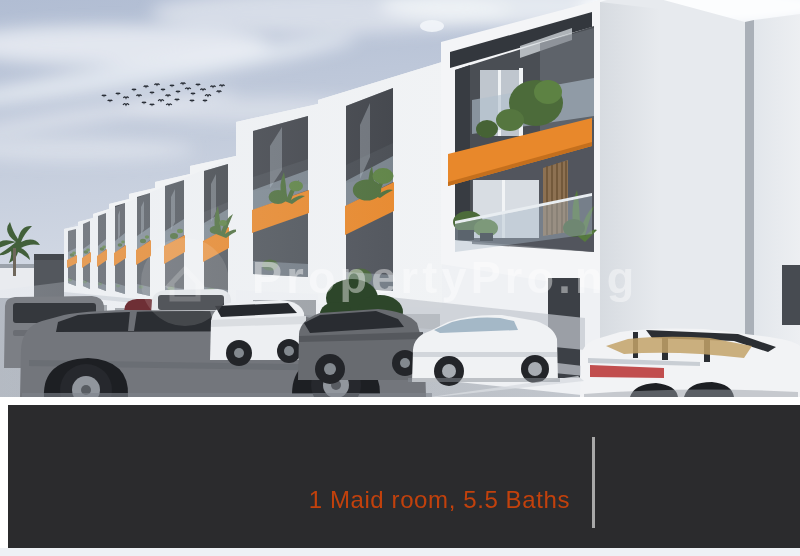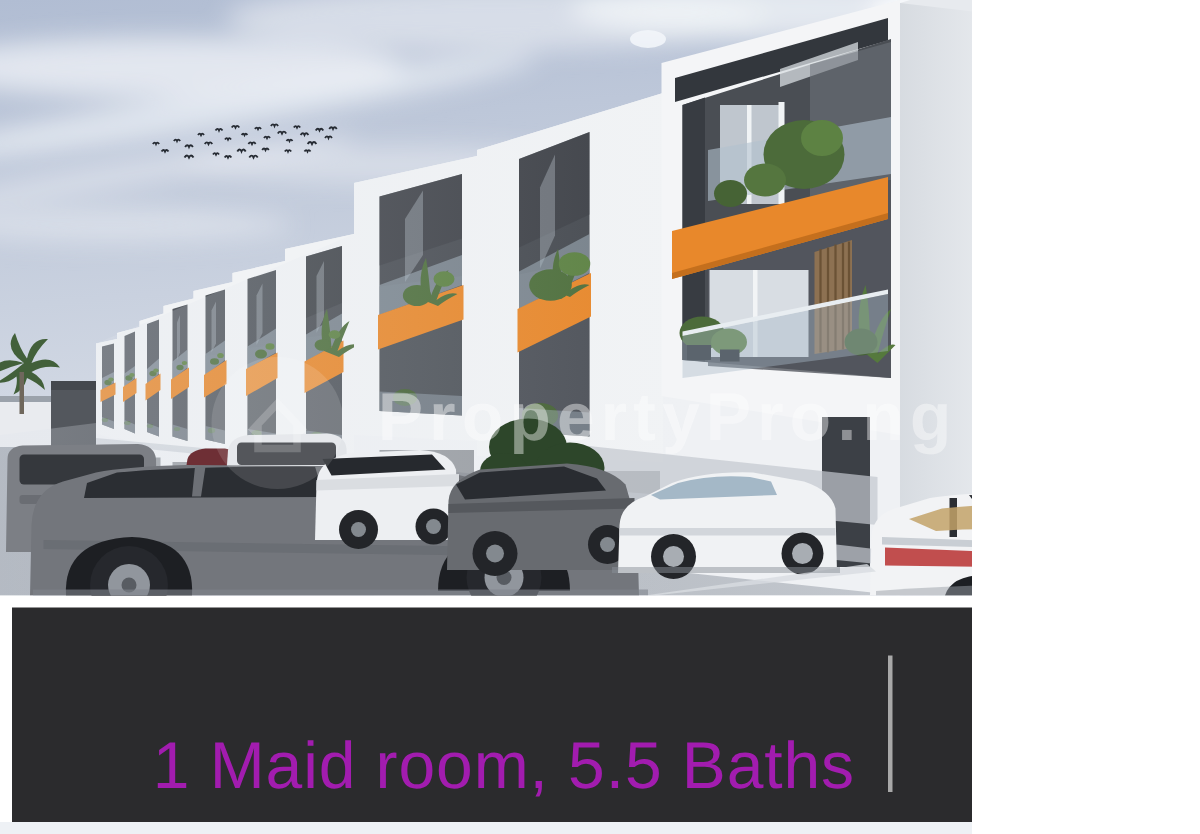--- a/index.html
+++ b/index.html
@@ -1,17 +1,17 @@
 <!DOCTYPE html>
 <html><head>
 <meta charset="utf-8">
 <style>
 html,body{margin:0;padding:0;background:#ffffff;}
 *{font-family:"Liberation Sans",sans-serif;}
-#page{position:relative;width:648px;height:556px;background:#ffffff;overflow:hidden;text-decoration:underline;}
+#page{position:relative;width:800px;height:556px;background:#ffffff;overflow:hidden;text-decoration:underline;}
 </style>
 </head>
 <body>
 <div id="page">
 
 <svg width="800" height="397" viewBox="0 0 800 397" style="position:absolute;left:0;top:0;">
 <defs>
 <linearGradient id="sky" x1="0" y1="0" x2="0.18" y2="1">
 <stop offset="0" stop-color="#b1bdd3"></stop>
 <stop offset="0.5" stop-color="#c9d1df"></stop>
@@ -431,18 +431,18 @@
 <g opacity="0.42">
 <circle cx="185" cy="282" r="44" fill="#ffffff" opacity="0.30"></circle>
 <path d="M167,288 L185,269 L203,288 M172,283 L172,299 L198,299 L198,283" stroke="#ffffff" stroke-width="5" fill="none" opacity="0.6"></path>
 <text x="252" y="293" font-size="45" font-weight="bold" fill="#ffffff" letter-spacing="4.2">PropertyPro.ng</text>
 </g>
 </svg>
 
 <div style="position:absolute;left:8px;top:405px;width:792px;height:143px;background:#2b2b2d;"></div>
 
 
-<div style="position:absolute;left:0px;top:486px;width:570px;text-align:right;font-size:44px;letter-spacing:0.6px;color:#a21caf;">1 Maid room, 5.5 Baths</div>
+<div style="position:absolute;left:0px;top:486px;width:570px;text-align:right;font-size:24px;letter-spacing:0.6px;color:#c2410c;">1 Maid room, 5.5 Baths</div>
 
 <div style="position:absolute;left:0px;top:548px;width:800px;height:8px;background:#eef1f5;"></div>
 
 <div style="position:absolute;left:592px;top:437px;width:3px;height:91px;background:#a8a8a8;"></div>
 </div>
 
 </body></html>

